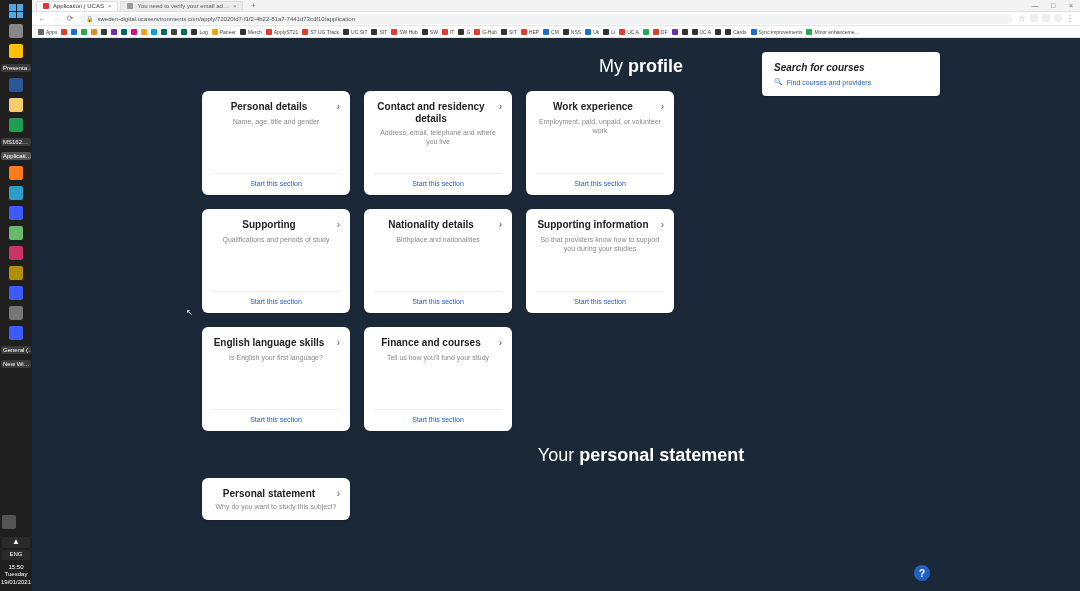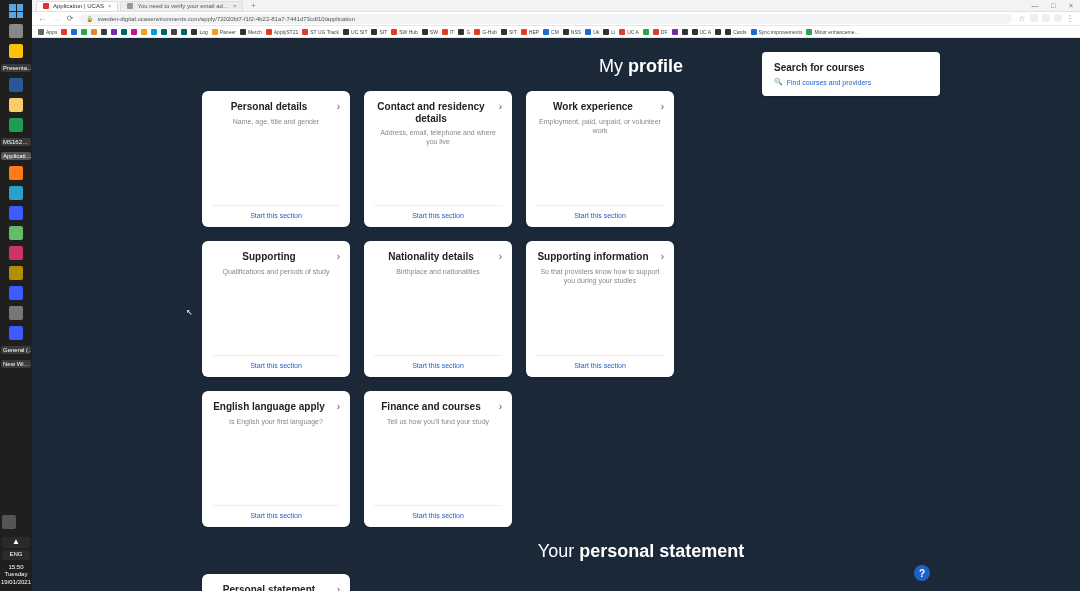--- a/index.html
+++ b/index.html
@@ -38,33 +38,33 @@
   .bookmarks { height:12px; background:#fff; display:flex; align-items:center; gap:4px; padding:0 6px; border-bottom:1px solid #e6e6e6; flex-wrap:nowrap; overflow:hidden; }
   .bm { display:flex; align-items:center; gap:2px; font-size:5px; color:#444; white-space:nowrap; }
   .bm .bi { width:6px; height:6px; border-radius:1px; }
 
   
   .page { flex:1; background:#1b2838; position:relative; overflow:hidden; color:#fff; }
   .page-inner { position:absolute; left:170px; top:18px; right:0; bottom:0;text-align:center; }
   .page-title { font-size:18px; font-weight:400; color:#fff; margin-bottom:14px; }
   .page-title b { font-weight:600; }
   .cards { display:flex; gap:14px; margin-bottom:14px; }
-  .card { width:148px; height:136px; background:#fff; border-radius:6px; padding:10px 10px 0; color:#222; position:relative; display:flex; flex-direction:column; box-shadow:0 1px 2px rgba(0,0,0,0.15); }
+  .card { width:148px; height:104px; background:#fff; border-radius:6px; padding:10px 10px 0; color:#222; position:relative; display:flex; flex-direction:column; box-shadow:0 1px 2px rgba(0,0,0,0.15); }
   .card .ct { font-size:10px; font-weight:600; color:#222; line-height:1.15; padding-right:14px; }
   .card .chev { position:absolute; top:10px; right:10px; font-size:10px; color:#555; }
   .card .cd { font-size:7px; color:#888; margin-top:4px; line-height:1.3; flex:1; }
   .card .link { border-top:1px solid #eee; font-size:7px; color:#1e60c7; padding:6px 0 8px; }
   .sect2 { font-size:18px; color:#fff; margin-top:6px; margin-bottom:12px; }
   .sect2 b { font-weight:600; }
   .card2 { width:148px; background:#fff; border-radius:6px; padding:10px; color:#222; position:relative; box-shadow:0 1px 2px rgba(0,0,0,0.15); }
   .card2 .ct { font-size:10px; font-weight:600; color:#222; padding-right:14px; }
   .card2 .chev { position:absolute; top:10px; right:10px; font-size:10px; color:#555; }
   .card2 .cd { font-size:7px; color:#888; margin-top:4px; }
   .search-card { position:absolute; top:14px; right:140px; width:178px; background:#fff; border-radius:4px; padding:10px 12px 10px; box-shadow:0 1px 2px rgba(0,0,0,0.2); }
-  .search-card .st { font-size:10px; font-weight:600; color:#222; margin-bottom:5px; }
+  .search-card .st { font-size:10px; font-weight:600; color:#222; margin-bottom:5px;font-style:italic; }
   .search-card .sr { display:flex; align-items:center; gap:4px; font-size:7px; color:#1e60c7; }
   .help { position:absolute; right:150px; bottom:10px; width:16px; height:16px; border-radius:50%; background:#1f62c7; color:#fff; font-size:10px; font-weight:600; display:flex; align-items:center; justify-content:center; }
   .cursor { position:absolute; left:154px; top:270px; color:#fff; font-size:8px; }
 </style>
 </head>
 <body>
 
 <div class="taskbar">
   <div class="tb-top">
     <div class="tb-start">
@@ -345,21 +345,21 @@
           </div>
           <div class="card">
             <div class="ct">Supporting information</div>
             <div class="chev">›</div>
             <div class="cd">So that providers know how to support you during your studies</div>
             <div class="link">Start this section</div>
           </div>
         </div>
       <div class="cards" id="row3">
           <div class="card">
-            <div class="ct">English language apply</div>
+            <div class="ct">English language skills</div>
             <div class="chev">›</div>
             <div class="cd">Is English your first language?</div>
             <div class="link">Start this section</div>
           </div>
           <div class="card">
             <div class="ct">Finance and courses</div>
             <div class="chev">›</div>
             <div class="cd">Tell us how you'll fund your study</div>
             <div class="link">Start this section</div>
           </div>

